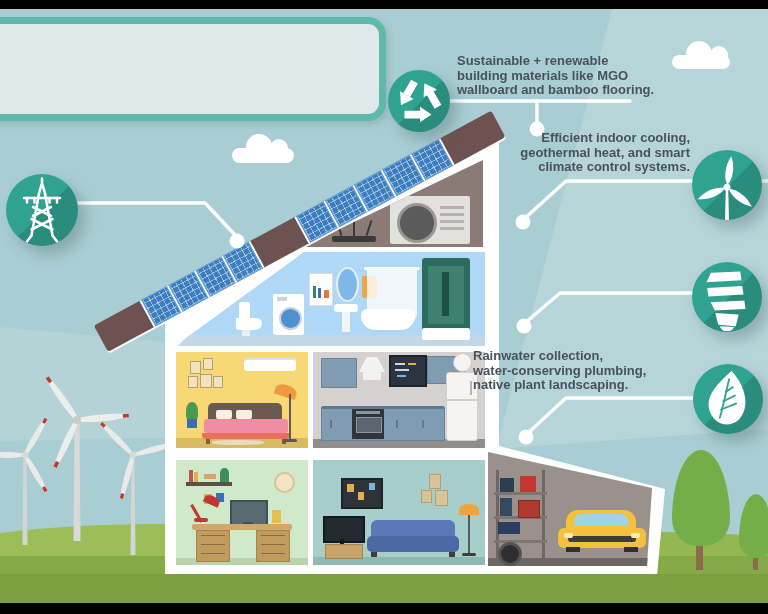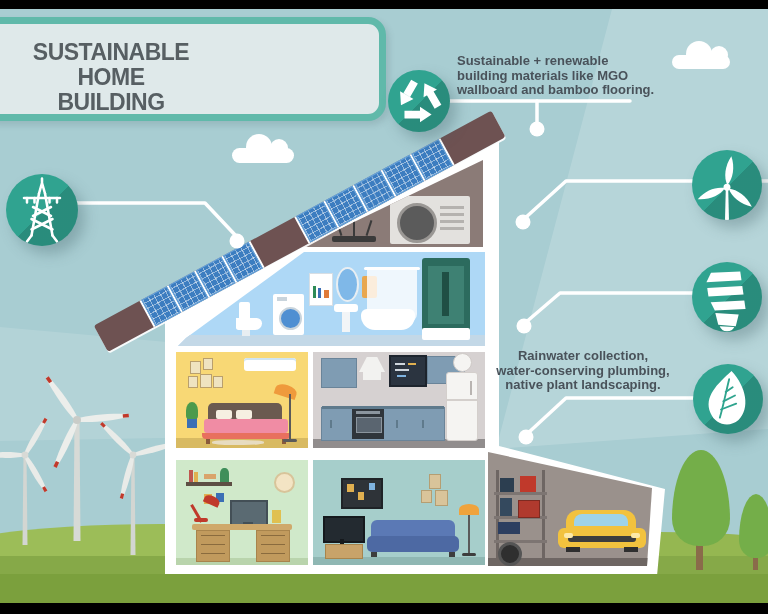--- a/index.html
+++ b/index.html
@@ -408,26 +408,25 @@
     <svg viewBox="-30 -30 60 60">
       <path d="M3 -24 C16 -10 19 8 9 18 C1 25 -11 22 -15 12 C-21 -2 -9 -13 3 -24 Z" fill="#fff"></path>
       <g stroke="#2fa48e" stroke-width="1.6" fill="none" stroke-linecap="round">
         <path d="M1 -17 C-2 -5 -4 6 -7 16"></path>
         <path d="M-4 2 L6 -3 M-6 9 L7 4 M-2 -6 L4 -10"></path>
       </g>
     </svg>
   </div>
 
   <div class="abs title-box">
-    <div class="title-text">
-      <div>SUSTAINABLE</div>
-      <div>HOME BUILDING</div>
-    </div>
   </div>
 
   <div class="abs callout" style="left:457px;top:54px;width:220px;text-align:left;">Sustainable + renewable
 building materials like MGO
 wallboard and bamboo flooring.</div>
-  <div class="abs callout" style="left:473px;top:349px;width:220px;text-align:center;">Rainwater collection,
+  <div class="abs callout" style="left:470px;top:131px;width:220px;text-align:right;">Efficient indoor cooling,
+geothermal heat, and smart
+climate control systems.</div>
+  <div class="abs callout" style="left:473px;top:349px;width:220px;text-align:left;">Rainwater collection,
 water-conserving plumbing,
 native plant landscaping.</div>
 
 </div>
 
 </body></html>

